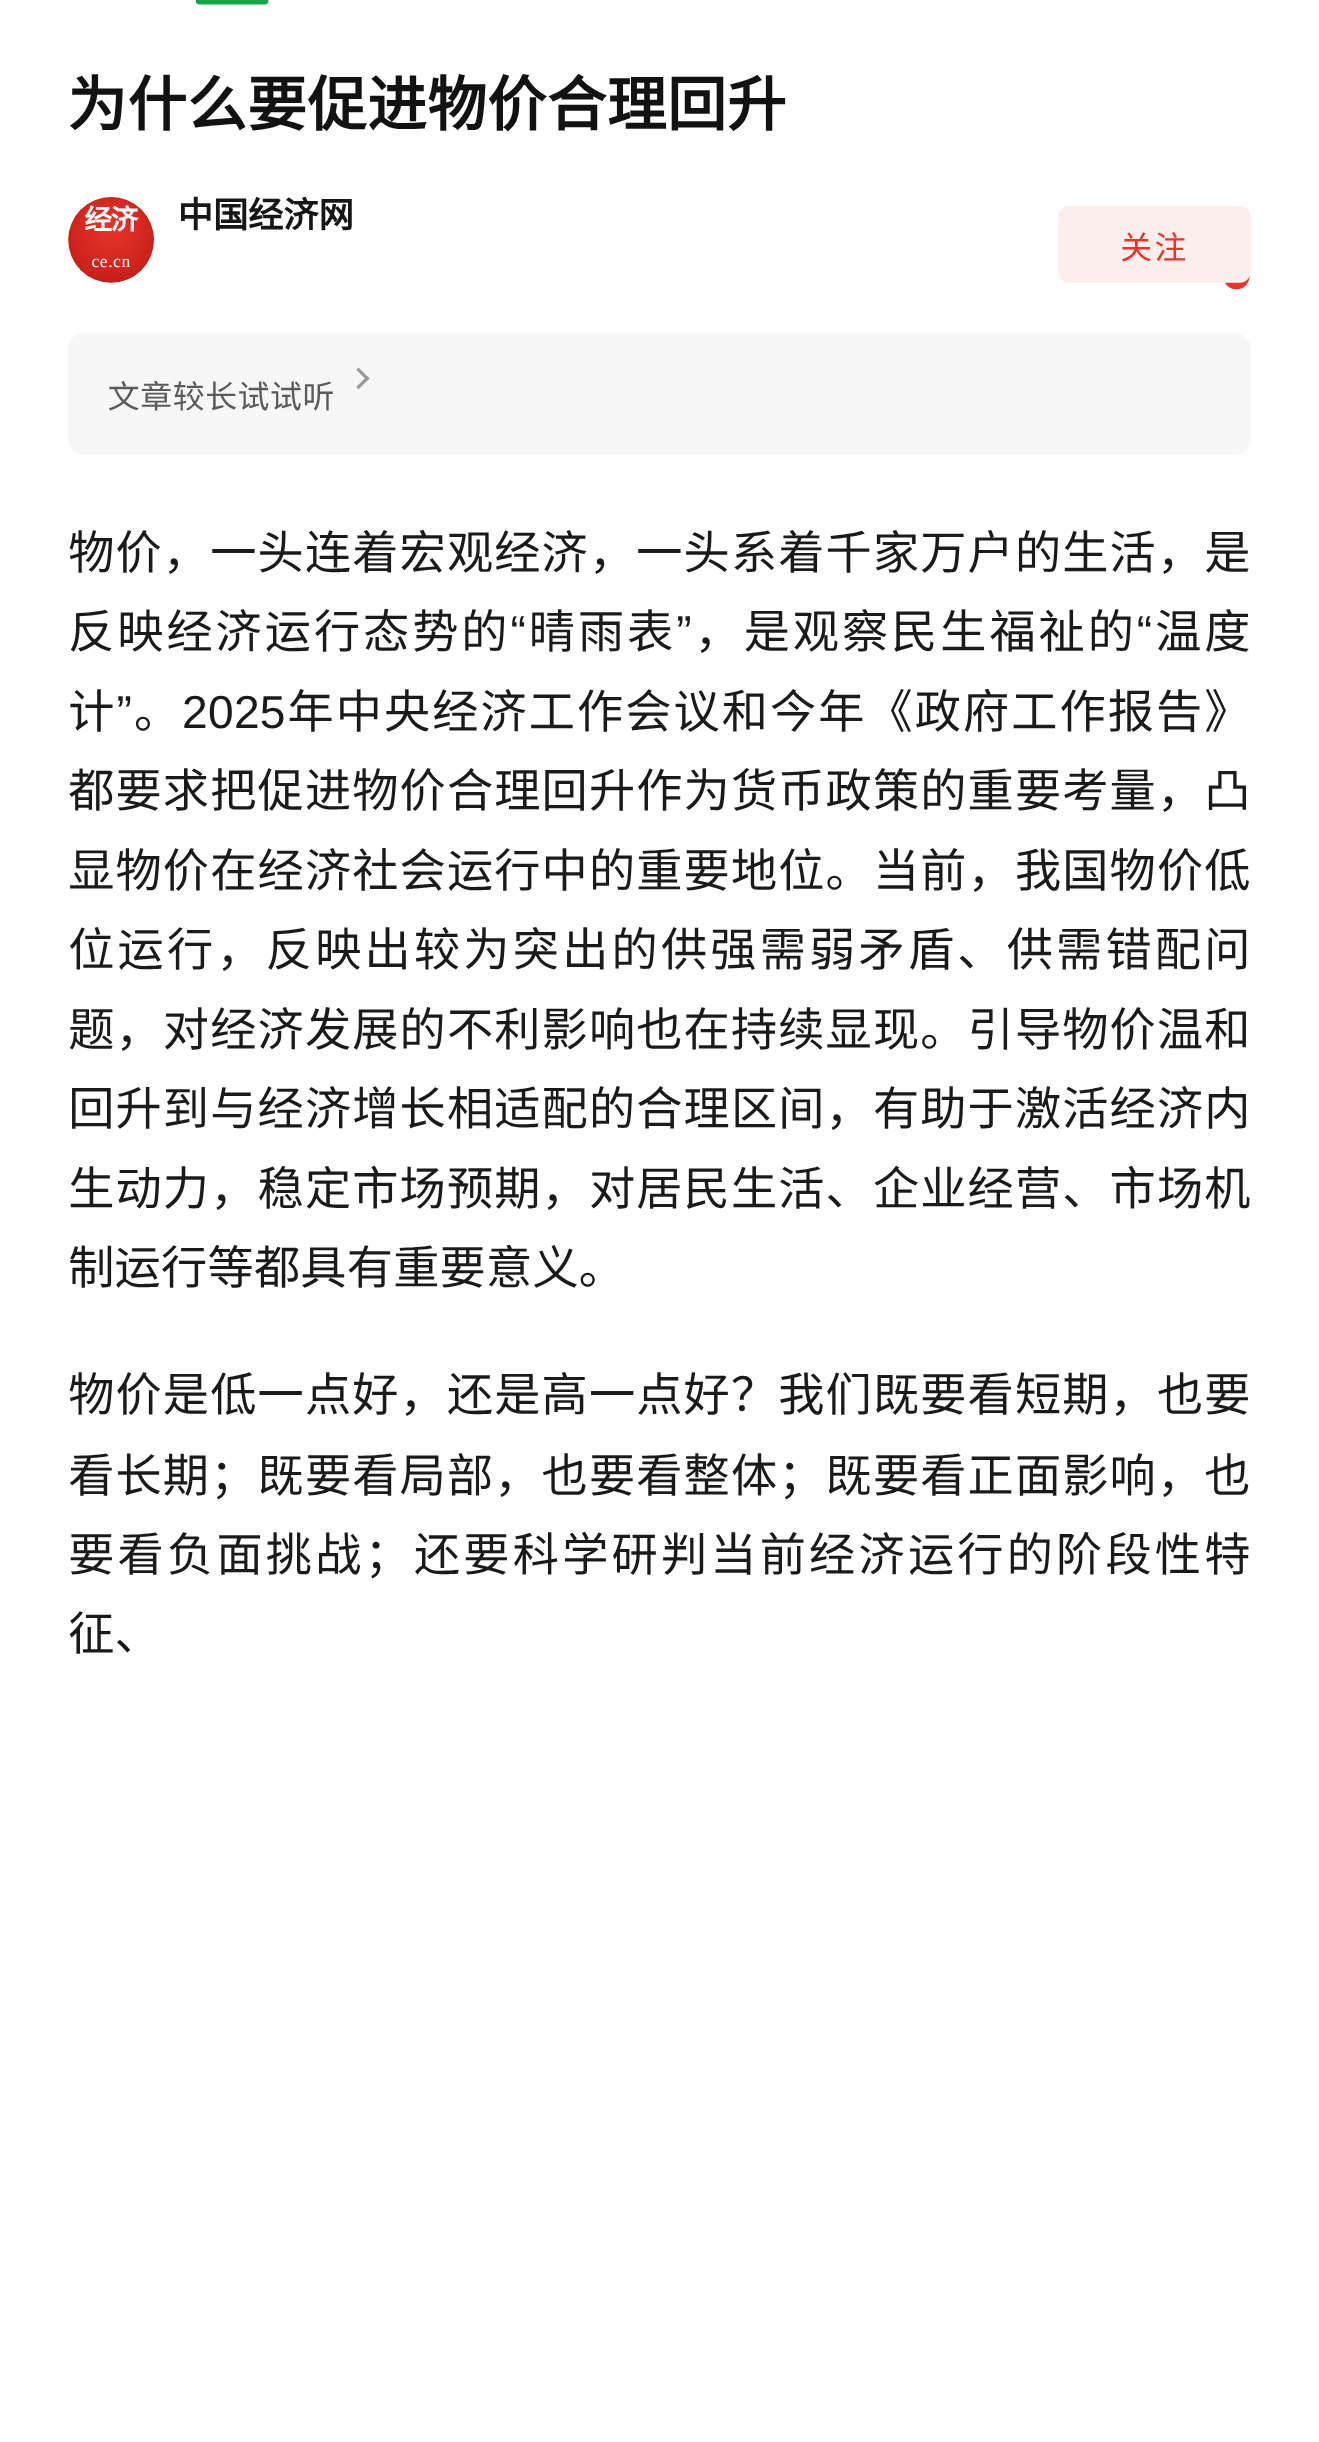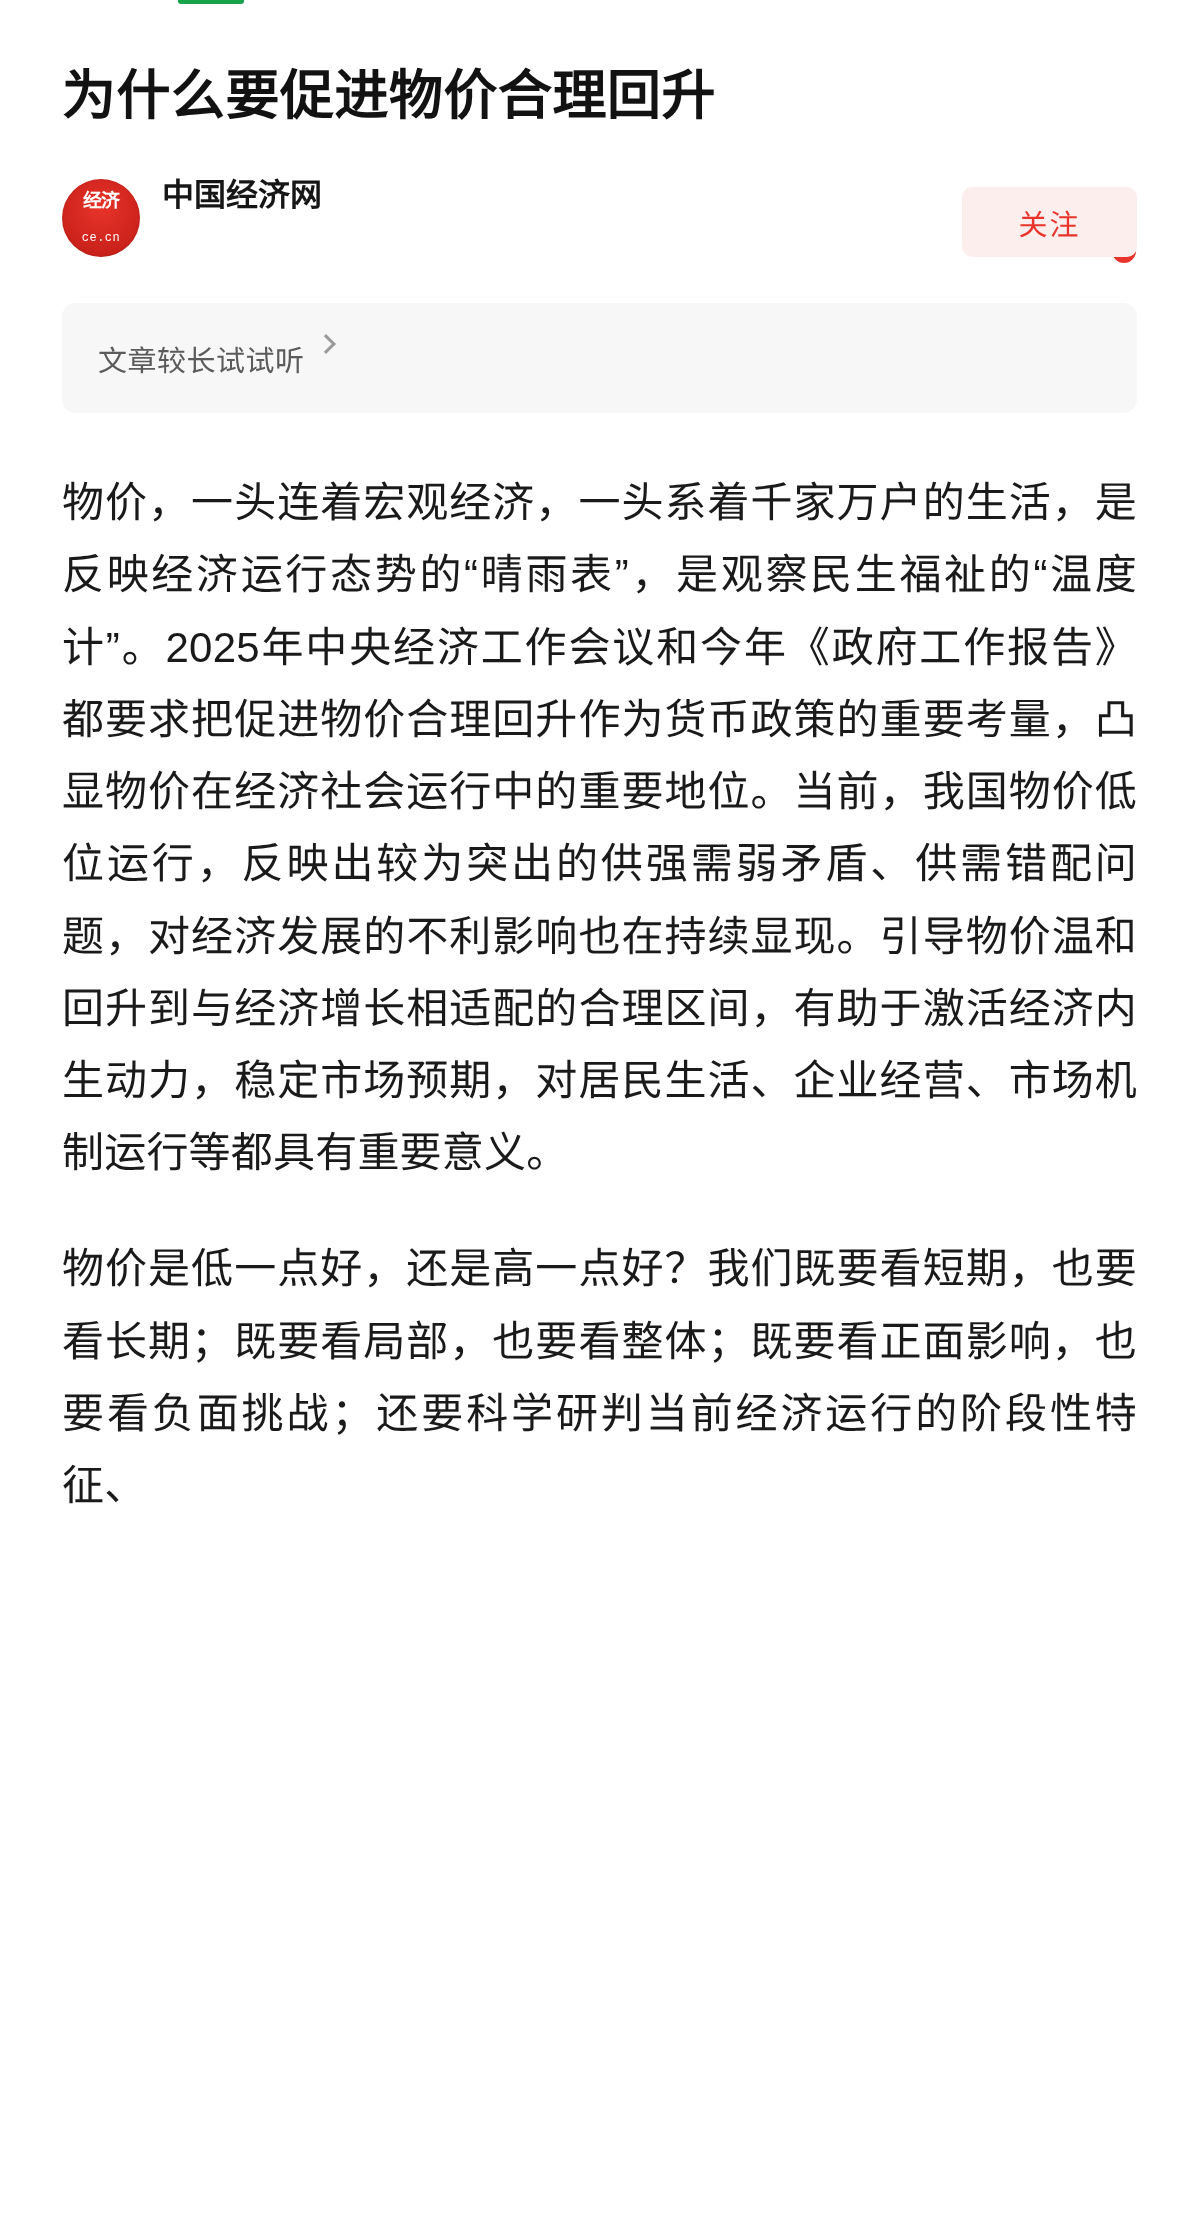--- a/index.html
+++ b/index.html
@@ -66,36 +66,36 @@
     background: radial-gradient(circle at 50% 38%, #e8342a 0%, #c9211a 72%, #a81812 100%);
     position: relative;
     margin-top: 6px;
     overflow: hidden;
     box-shadow: inset 0 0 0 1px rgba(0,0,0,0.05);
   }
   .avatar .av-top {
     position: absolute;
     top: 9px; left: 0; right: 0;
     text-align: center;
-    font-size: 19px;
+    font-size: 25px;
     line-height: 26px;
     color: #ffffff;
     font-weight: 700;
     letter-spacing: -1px;
     font-family: "Liberation Serif", "DejaVu Serif", serif;
   }
   .avatar .av-bot {
     position: absolute;
     bottom: 11px; left: 0; right: 0;
     text-align: center;
-    font-size: 12px;
+    font-size: 16px;
     line-height: 15px;
     color: #ffffff;
     letter-spacing: 0.5px;
-    font-family: Liberation Mono, monospace;
+    font-family: Liberation Serif, serif;
     margin-top: 23px;
   }
   .avatar-badge {
     position: absolute;
     right: -2px;
     bottom: -1px;
     width: 30px;
     height: 30px;
     border-radius: 50%;
     background: #e8342a;

